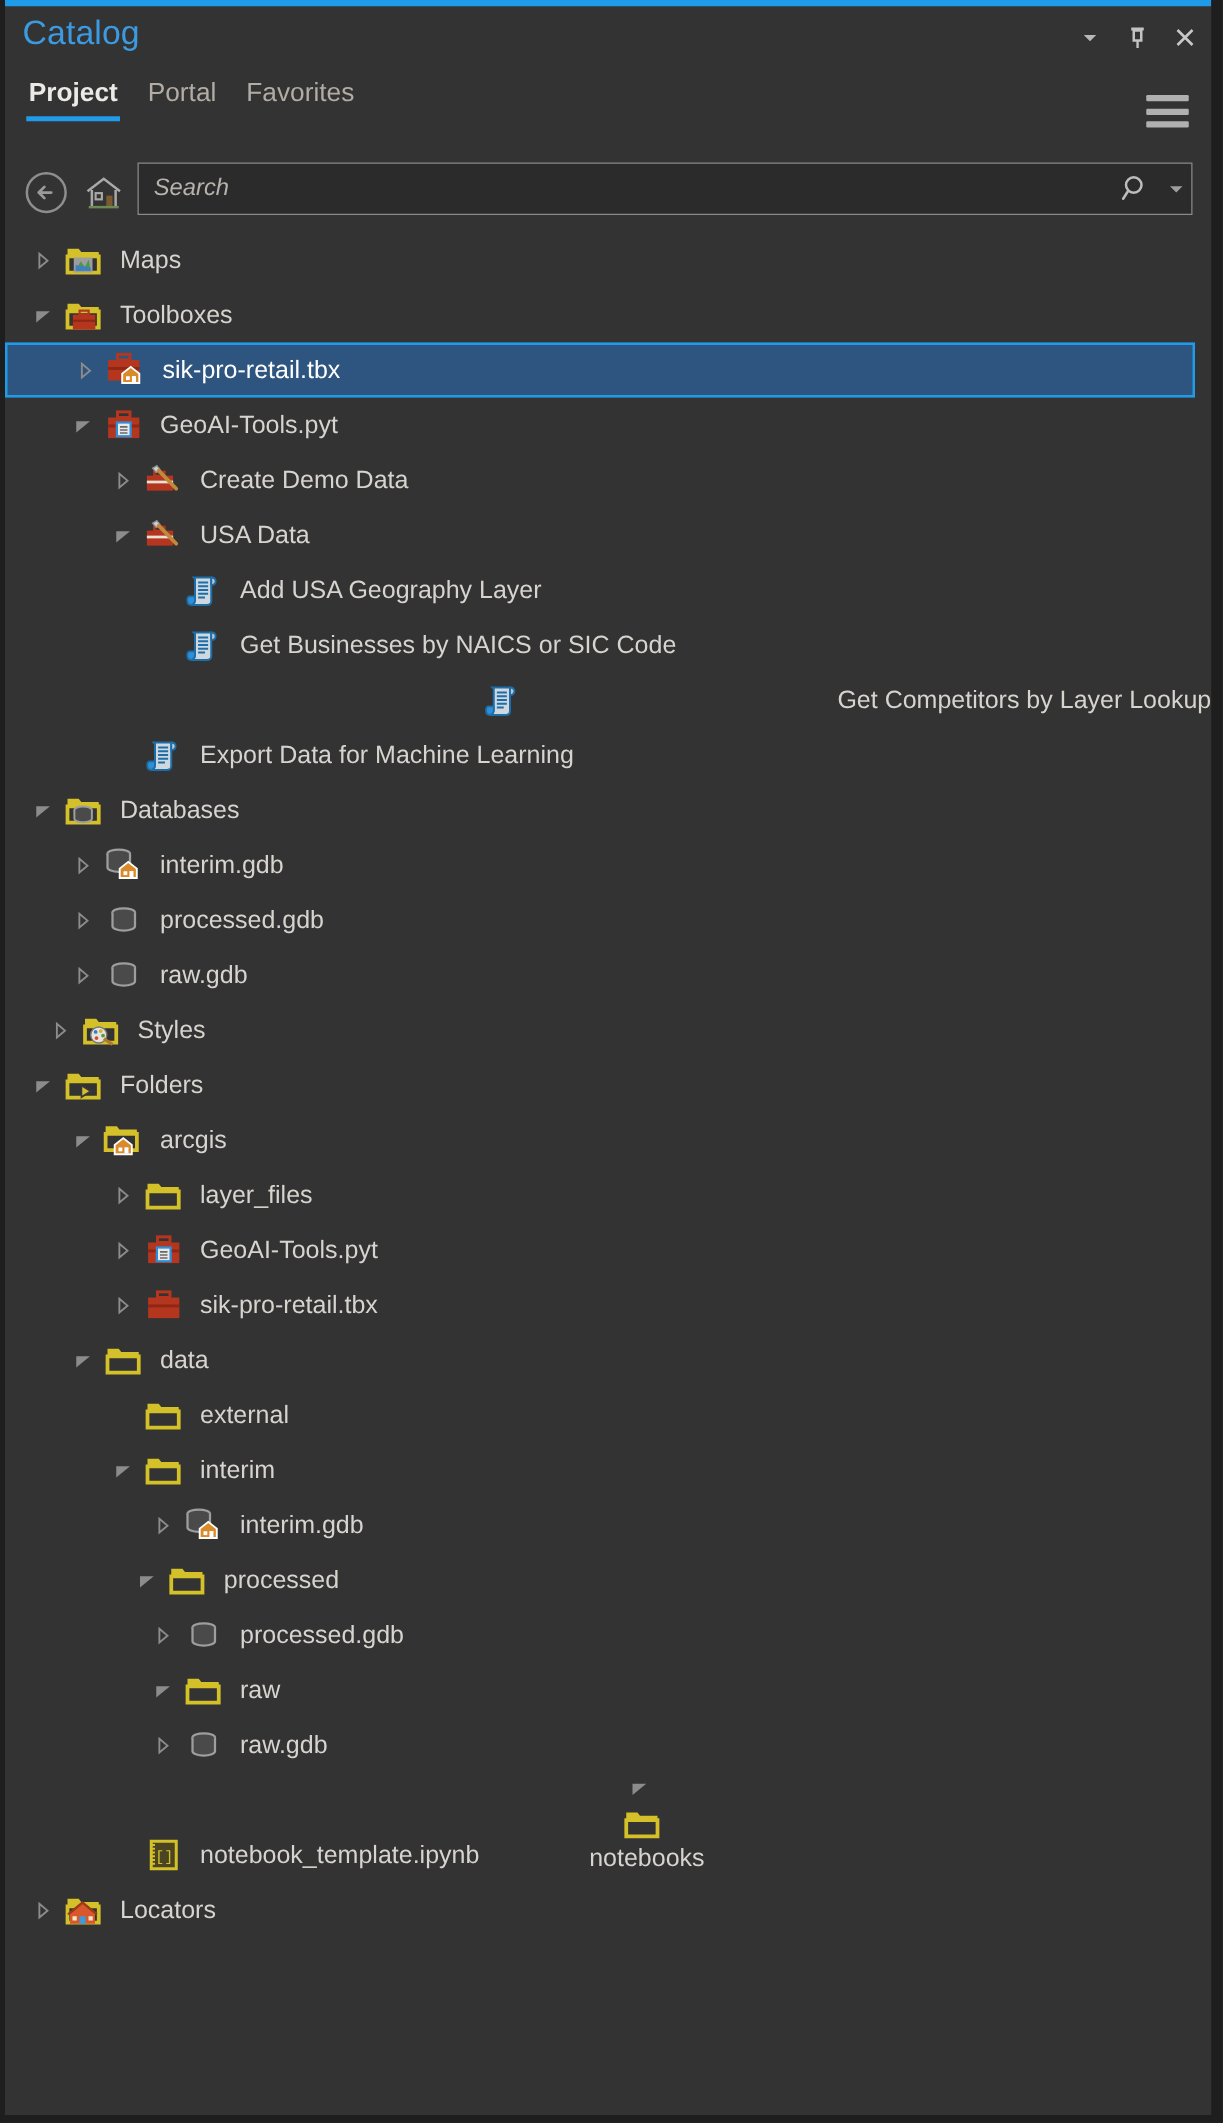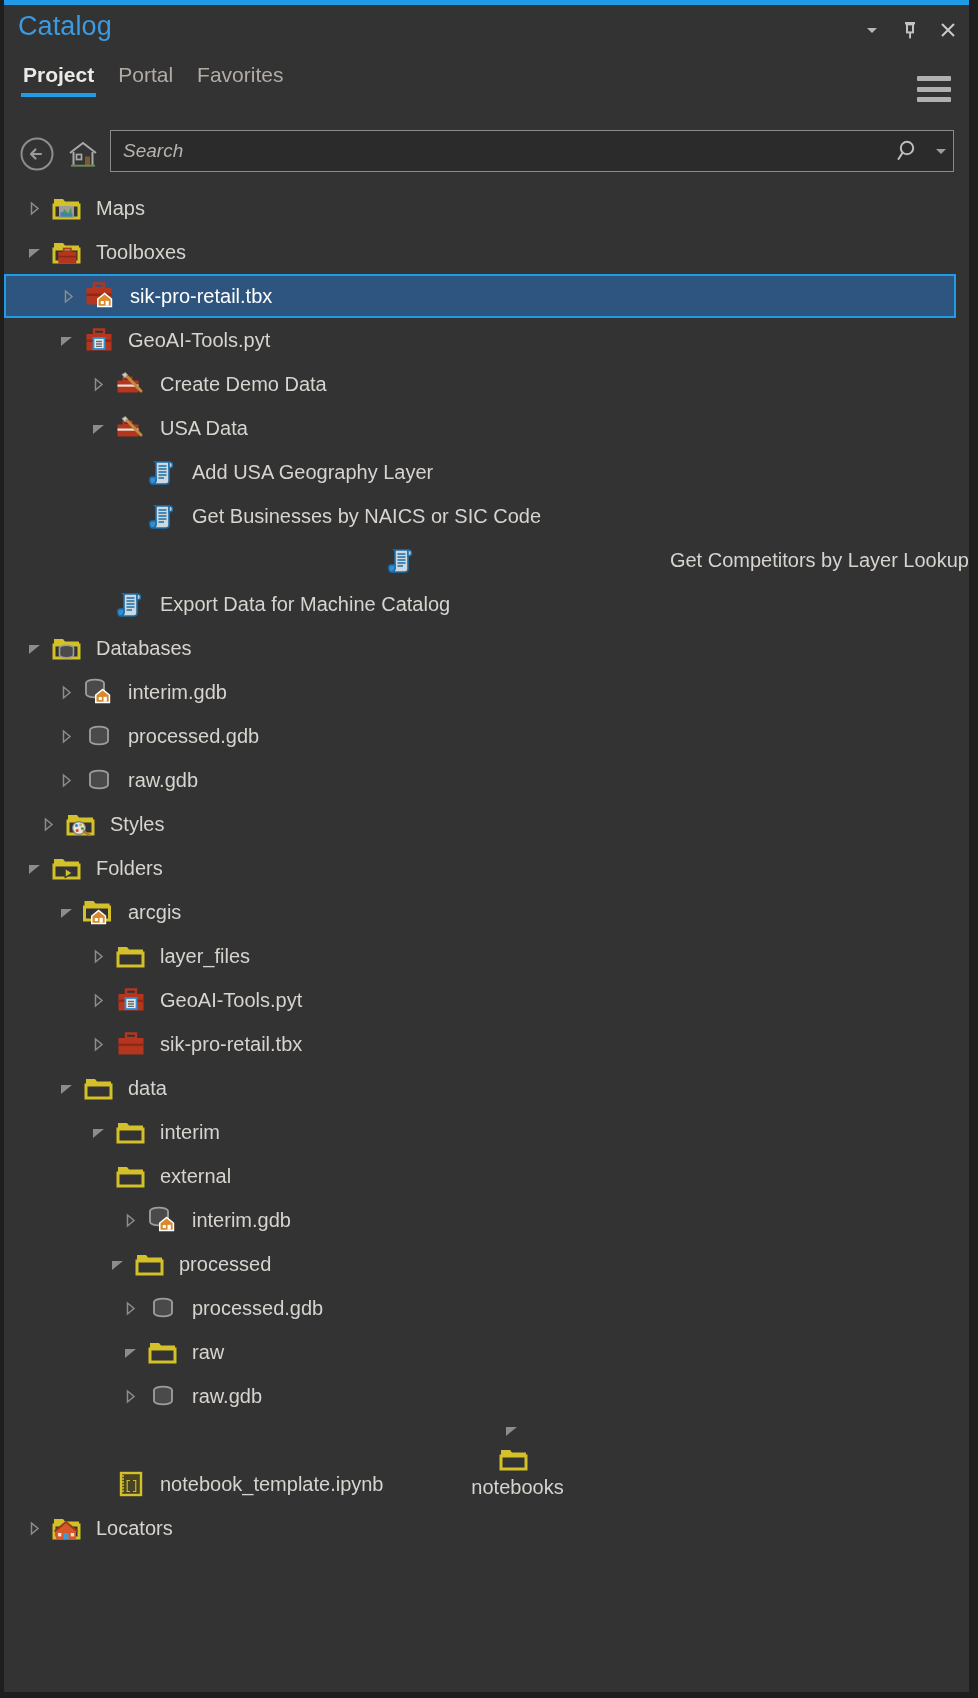--- a/index.html
+++ b/index.html
@@ -426,21 +426,21 @@
       <div class="row" style="padding-left: 82px;">
         <div class="twisty empty"></div>
         <div class="icon-wrap">
           <svg width="30" height="30" viewBox="0 0 30 30">
         <path d="M7 5 L21 5 L21 24 Q21 27 17.5 27 L5 27 Q8 26 8 23 L8 6 Z" fill="#cfd8de" stroke="#1d6ea8" stroke-width="1.6"></path>
         <path d="M21 5 Q24.5 5 24.5 8 Q24.5 11 21 11 L21 5 Z" fill="#bcc6cd" stroke="#1d6ea8" stroke-width="1.5"></path>
         <path d="M5 27 Q8 26 8 23 L8 20 L4 20 Q1.8 20 1.8 23 Q1.8 27 5 27 Z" fill="#2e8fd6" stroke="#1d6ea8" stroke-width="1.4"></path>
         <path d="M10.5 9 H18.5 M10.5 12 H18.5 M10.5 15 H18.5 M10.5 18 H18.5 M10.5 21 H16" stroke="#1d6ea8" stroke-width="1.5"></path>
           </svg>
         </div>
-        <div class="label">Export Data for Machine Catalog</div>
+        <div class="label">Export Data for Machine Learning</div>
       </div>
       <div class="row" style="padding-left: 18px;">
         <div class="twisty">
           <svg width="15" height="15" viewBox="0 0 15 15">
             <path d="M2 4 L13 4 L2 13 Z" fill="#8c8c8c"></path>
           </svg>
         </div>
         <div class="icon-wrap">
           <svg width="30" height="30" viewBox="0 0 30 30">
         <path d="M2 6 L11 6 L13 8.5 L27 8.5 L27 12 L2 12 Z" fill="#d4c029"></path>
@@ -623,42 +623,42 @@
         </div>
         <div class="icon-wrap">
           <svg width="30" height="30" viewBox="0 0 30 30">
             <path d="M2 6 L11 6 L13 8.5 L27 8.5 L27 12 L2 12 Z" fill="#d4c029"></path>
           <path d="M2 12 L27 12 L27 25 L2 25 Z" fill="none" stroke="#d4c029" stroke-width="3"></path>
           </svg>
         </div>
         <div class="label">data</div>
       </div>
       <div class="row" style="padding-left: 82px;">
-        <div class="twisty">
-          <svg width="15" height="15" viewBox="0 0 15 15">
-            <path d="M2 4 L13 4 L2 13 Z" fill="#8c8c8c"></path>
-          </svg>
-        </div>
+        <div class="twisty empty"></div>
         <div class="icon-wrap">
           <svg width="30" height="30" viewBox="0 0 30 30">
             <path d="M2 6 L11 6 L13 8.5 L27 8.5 L27 12 L2 12 Z" fill="#d4c029"></path>
           <path d="M2 12 L27 12 L27 25 L2 25 Z" fill="none" stroke="#d4c029" stroke-width="3"></path>
           </svg>
         </div>
+        <div class="label">external</div>
+      </div>
+      <div class="row" style="padding-left: 82px;">
+        <div class="twisty">
+          <svg width="15" height="15" viewBox="0 0 15 15">
+            <path d="M2 4 L13 4 L2 13 Z" fill="#8c8c8c"></path>
+          </svg>
+        </div>
+        <div class="icon-wrap">
+          <svg width="30" height="30" viewBox="0 0 30 30">
+            <path d="M2 6 L11 6 L13 8.5 L27 8.5 L27 12 L2 12 Z" fill="#d4c029"></path>
+          <path d="M2 12 L27 12 L27 25 L2 25 Z" fill="none" stroke="#d4c029" stroke-width="3"></path>
+          </svg>
+        </div>
         <div class="label">interim</div>
-      </div>
-      <div class="row" style="padding-left: 82px;">
-        <div class="twisty empty"></div>
-        <div class="icon-wrap">
-          <svg width="30" height="30" viewBox="0 0 30 30">
-            <path d="M2 6 L11 6 L13 8.5 L27 8.5 L27 12 L2 12 Z" fill="#d4c029"></path>
-          <path d="M2 12 L27 12 L27 25 L2 25 Z" fill="none" stroke="#d4c029" stroke-width="3"></path>
-          </svg>
-        </div>
-        <div class="label">external</div>
       </div>
       <div class="row" style="padding-left: 114px;">
         <div class="twisty">
           <svg width="15" height="15" viewBox="0 0 15 15">
             <path d="M4.5 2 L11 7.5 L4.5 13 Z" fill="none" stroke="#8c8c8c" stroke-width="1.5"></path>
           </svg>
         </div>
         <div class="icon-wrap">
           <svg width="34" height="34" viewBox="0 0 34 34">
         <g transform="translate(3,4)">

